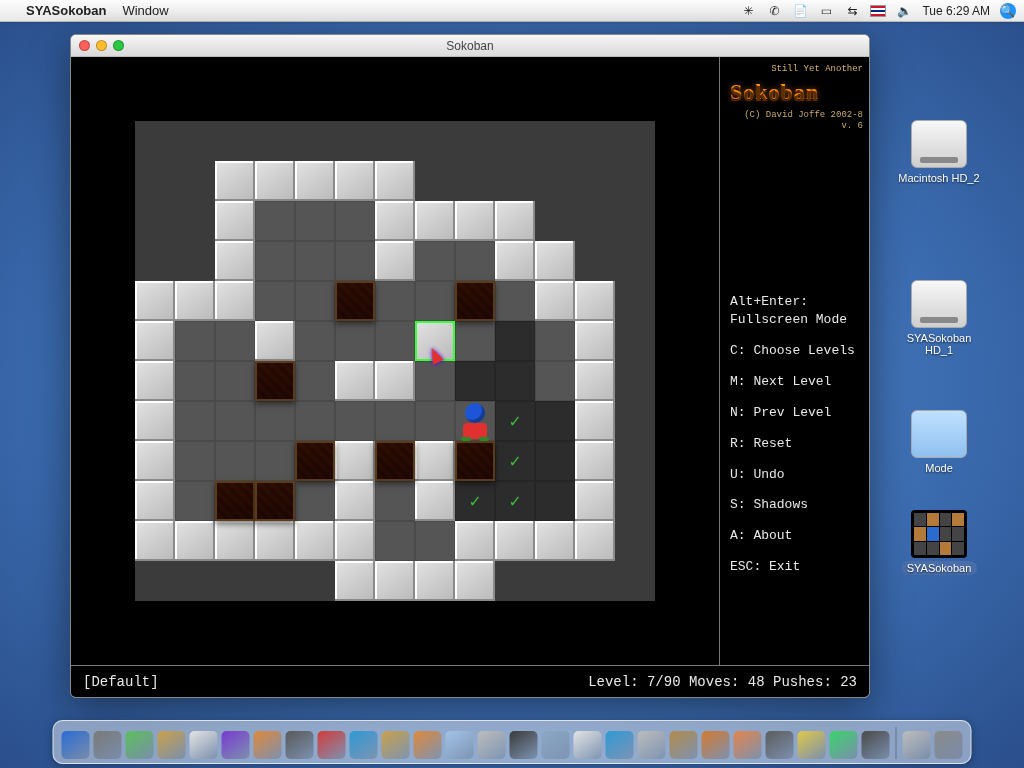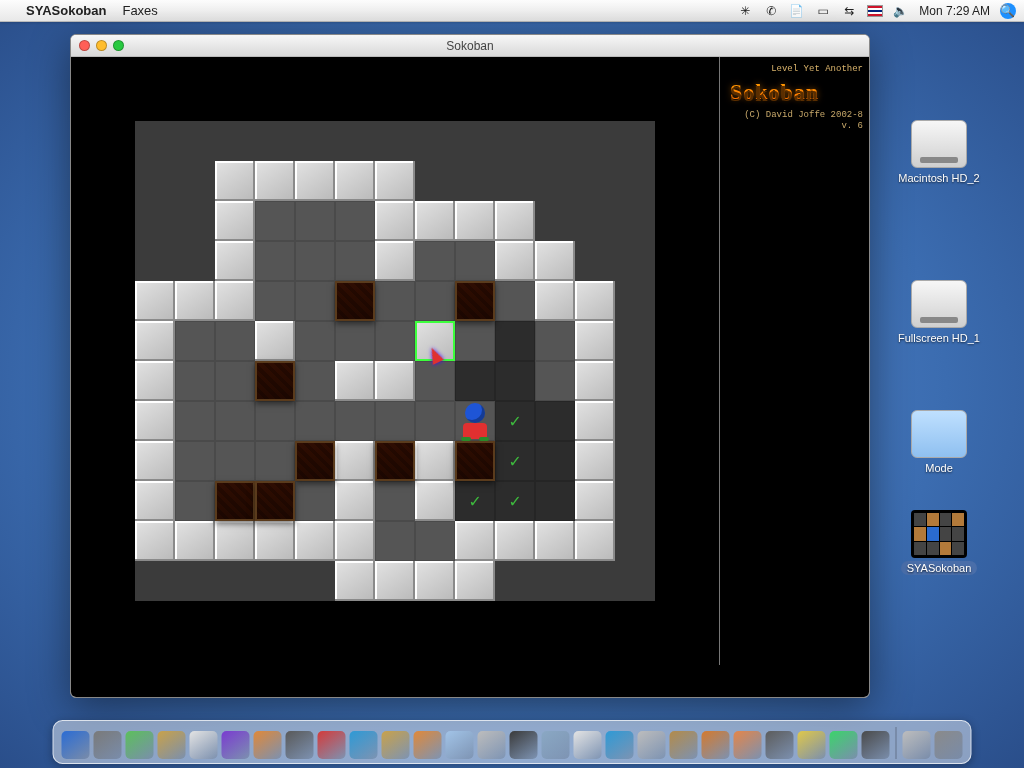--- a/index.html
+++ b/index.html
@@ -142,43 +142,43 @@
     padding:0 12px; font-size:14px; color:#e8e8e8;
     font-family:"Courier New",monospace;
   }
 </style>
 </head>
 <body>
 
 <div class="menubar">
   <span class="apple"></span>
   <span class="appname">SYASokoban</span>
-  <span>Faxes</span>
+  <span>Window</span>
   <div class="right">
     <span class="tray-icon">✳︎</span>
     <span class="tray-icon">✆</span>
     <span class="tray-icon">📄</span>
     <span class="tray-icon">▭</span>
     <span class="tray-icon">⇆</span>
     <span class="tray-icon">
         <span class="flag"></span>
       </span>
     <span class="tray-icon">🔈</span>
-    <span>Mon 7:29 AM</span>
+    <span>Tue 6:29 AM</span>
     <span class="spotlight">🔍</span>
   </div>
 </div>
 
 <div class="desktop-icon" style="top:120px; right:40px;">
   <div class="img hd"></div>
   <span class="label">Macintosh HD_2</span>
 </div>
 <div class="desktop-icon" style="top:280px; right:40px;">
   <div class="img hd"></div>
-  <span class="label">Fullscreen HD_1</span>
+  <span class="label">SYASokoban HD_1</span>
 </div>
 <div class="desktop-icon" style="top:410px; right:40px;">
   <div class="img folder"></div>
   <span class="label">Mode</span>
 </div>
 <div class="desktop-icon selected" style="top:510px; right:40px;">
   <div class="app-thumb">
     <div></div>
       <div class="b"></div>
       <div></div>
@@ -337,27 +337,33 @@
               <div class="head"></div>
               <div class="feet">
                 <span></span>
                 <span></span>
               </div>
             </div>
             <div class="cursor-arrow" style="left: 294px; top: 226px;"></div>
           </div>
       </div>
       <div class="side">
-        <div class="sub">Level Yet Another</div>
+        <div class="sub">Still Yet Another</div>
         <div class="logo">Sokoban</div>
         <div class="copy">
           <span>(C) David Joffe 2002-8</span><br>
           <span>v. 6</span>
         </div>
+        <div class="help" id="help"><span class="row">Alt+Enter:
+Fullscreen Mode</span><span class="row">C: Choose Levels</span><span class="row">M: Next Level</span><span class="row">N: Prev Level</span><span class="row">R: Reset</span><span class="row">U: Undo</span><span class="row">S: Shadows</span><span class="row">A: About</span><span class="row">ESC: Exit</span></div>
       </div>
+    </div>
+    <div class="statusbar">
+      <span>[Default]</span>
+      <span>Level: 7/90 Moves: 48 Pushes: 23</span>
     </div>
   </div>
 </div>
 
 <div class="dock" id="dock">
     <div class="icon" style="background: linear-gradient(145deg, rgb(43, 108, 212), rgba(0, 0, 0, 0.133));"></div>
     <div class="icon" style="background: linear-gradient(145deg, rgb(122, 122, 122), rgba(0, 0, 0, 0.133));"></div>
     <div class="icon" style="background: linear-gradient(145deg, rgb(92, 192, 92), rgba(0, 0, 0, 0.133));"></div>
     <div class="icon" style="background: linear-gradient(145deg, rgb(201, 162, 74), rgba(0, 0, 0, 0.133));"></div>
     <div class="icon" style="background: linear-gradient(145deg, rgb(228, 228, 228), rgba(0, 0, 0, 0.133));"></div>

